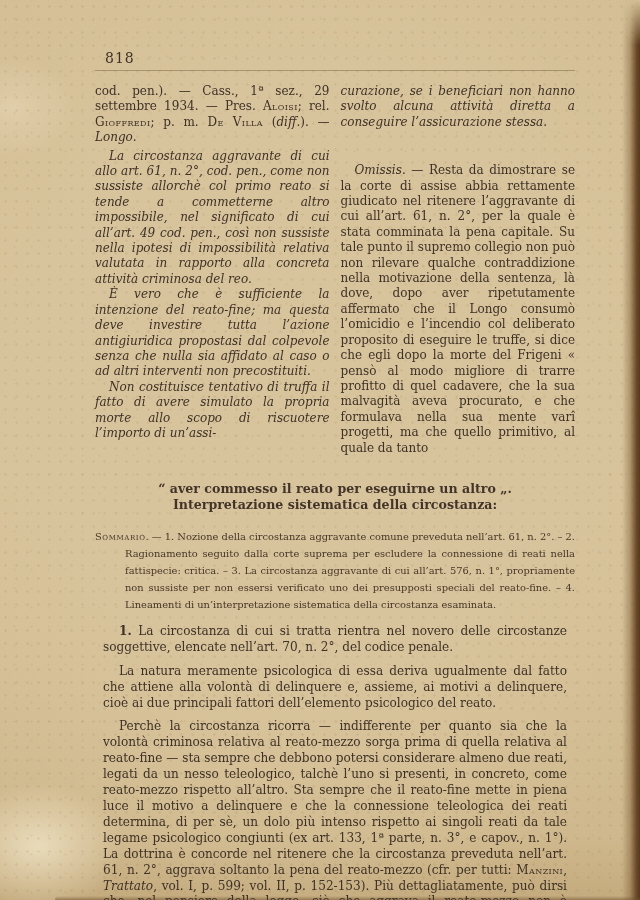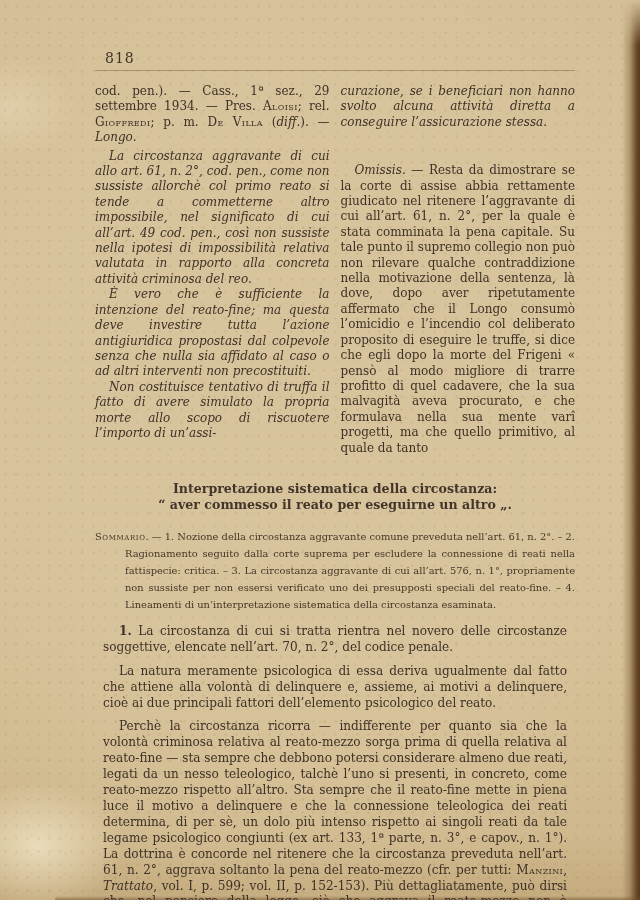--- a/index.html
+++ b/index.html
@@ -130,22 +130,22 @@
       <p class="ind i">È vero che è sufficiente la intenzione del reato-fine; ma questa deve investire tutta l’azione antigiuridica propostasi dal colpevole senza che nulla sia affidato al caso o ad altri interventi non precostituiti.</p>
       <p class="ind i">Non costituisce tentativo di truffa il fatto di avere simulato la propria morte allo scopo di riscuotere l’importo di un’assi-</p>
     </div>
     <div class="col">
       <p class="i">curazione, se i beneficiari non hanno svolto alcuna attività diretta a conseguire l’assicurazione stessa.</p>
       <p class="ind gap-omissis"><span class="i">Omissis</span><span>. — Resta da dimostrare se la corte di assise abbia rettamente giudicato nel ritenere l’aggravante di cui all’art. 61, n. 2°, per la quale è stata comminata la pena capitale. Su tale punto il supremo collegio non può non rilevare qualche contraddizione nella motivazione della sentenza, là dove, dopo aver ripetutamente affermato che il Longo consumò l’omicidio e l’incendio col deliberato proposito di eseguire le truffe, si dice che egli dopo la morte del Frigeni « pensò al modo migliore di trarre profitto di quel cadavere, che la sua malvagità aveva procurato, e che formulava nella sua mente varî progetti, ma che quello primitivo, al quale da tanto</span></p>
     </div>
   </div>
 
   <div class="article-heading">
+    <div>“ aver commesso il reato per eseguirne un altro „.</div>
     <div>Interpretazione sistematica della circostanza:</div>
-    <div>“ aver commesso il reato per eseguirne un altro „.</div>
   </div>
 
   <div class="sommario"><span class="sc">Sommario</span><span>. — 1. Nozione della circostanza aggravante comune preveduta nell’art. 61, n. 2°. – 2. Ragionamento seguito dalla corte suprema per escludere la connessione di reati nella fattispecie: critica. – 3. La circostanza aggravante di cui all’art. 576, n. 1°, propriamente non sussiste per non essersi verificato uno dei presupposti speciali del reato-fine. – 4. Lineamenti di un’interpretazione sistematica della circostanza esaminata.</span></div>
 
   <div class="article-body">
     <p><span class="b">1.</span><span> La circostanza di cui si tratta rientra nel novero delle circostanze soggettive, elencate nell’art. 70, n. 2°, del codice penale.</span></p>
     <p>La natura meramente psicologica di essa deriva ugualmente dal fatto che attiene alla volontà di delinquere e, assieme, ai motivi a delinquere, cioè ai due principali fattori dell’elemento psicologico del reato.</p>
     <p><span>Perchè la circostanza ricorra — indifferente per quanto sia che la volontà criminosa relativa al reato-mezzo sorga prima di quella relativa al reato-fine — sta sempre che debbono potersi considerare almeno due reati, legati da un nesso teleologico, talchè l’uno si presenti, in concreto, come reato-mezzo rispetto all’altro. Sta sempre che il reato-fine mette in piena luce il motivo a delinquere e che la connessione teleologica dei reati determina, di per sè, un dolo più intenso rispetto ai singoli reati da tale legame psicologico congiunti (ex art. 133, 1ª parte, n. 3°, e capov., n. 1°). La dottrina è concorde nel ritenere che la circostanza preveduta nell’art. 61, n. 2°, aggrava soltanto la pena del reato-mezzo (cfr. per tutti: </span><span class="sc">Manzini</span><span>, </span><span class="i">Trattato</span><span>, vol. I, p. 599; vol. II, p. 152-153). Più dettagliatamente, può dirsi che, nel pensiero della legge, ciò che aggrava il reato-mezzo non è l’esecuzione del reato-fine, ma il fatto stesso che il reato serve di mezzo per eseguirne un altro. Pertanto, perchè l’aggravante sussista, può prescindersi dall’esecuzione del reato-fine, bastando l’accertamento dello scopo prefissosi dall’agente, o, in altri termini, essendo sufficiente, in massima, l’accertamento della connessione criminosa, in senso meramente psicologico, o secondo il proposito dell’agente, non anche in senso realistico o materialistico. La circostanza trova il suo immediato precedente legislativo nell’art. 366,</span></p>
   </div>
 

